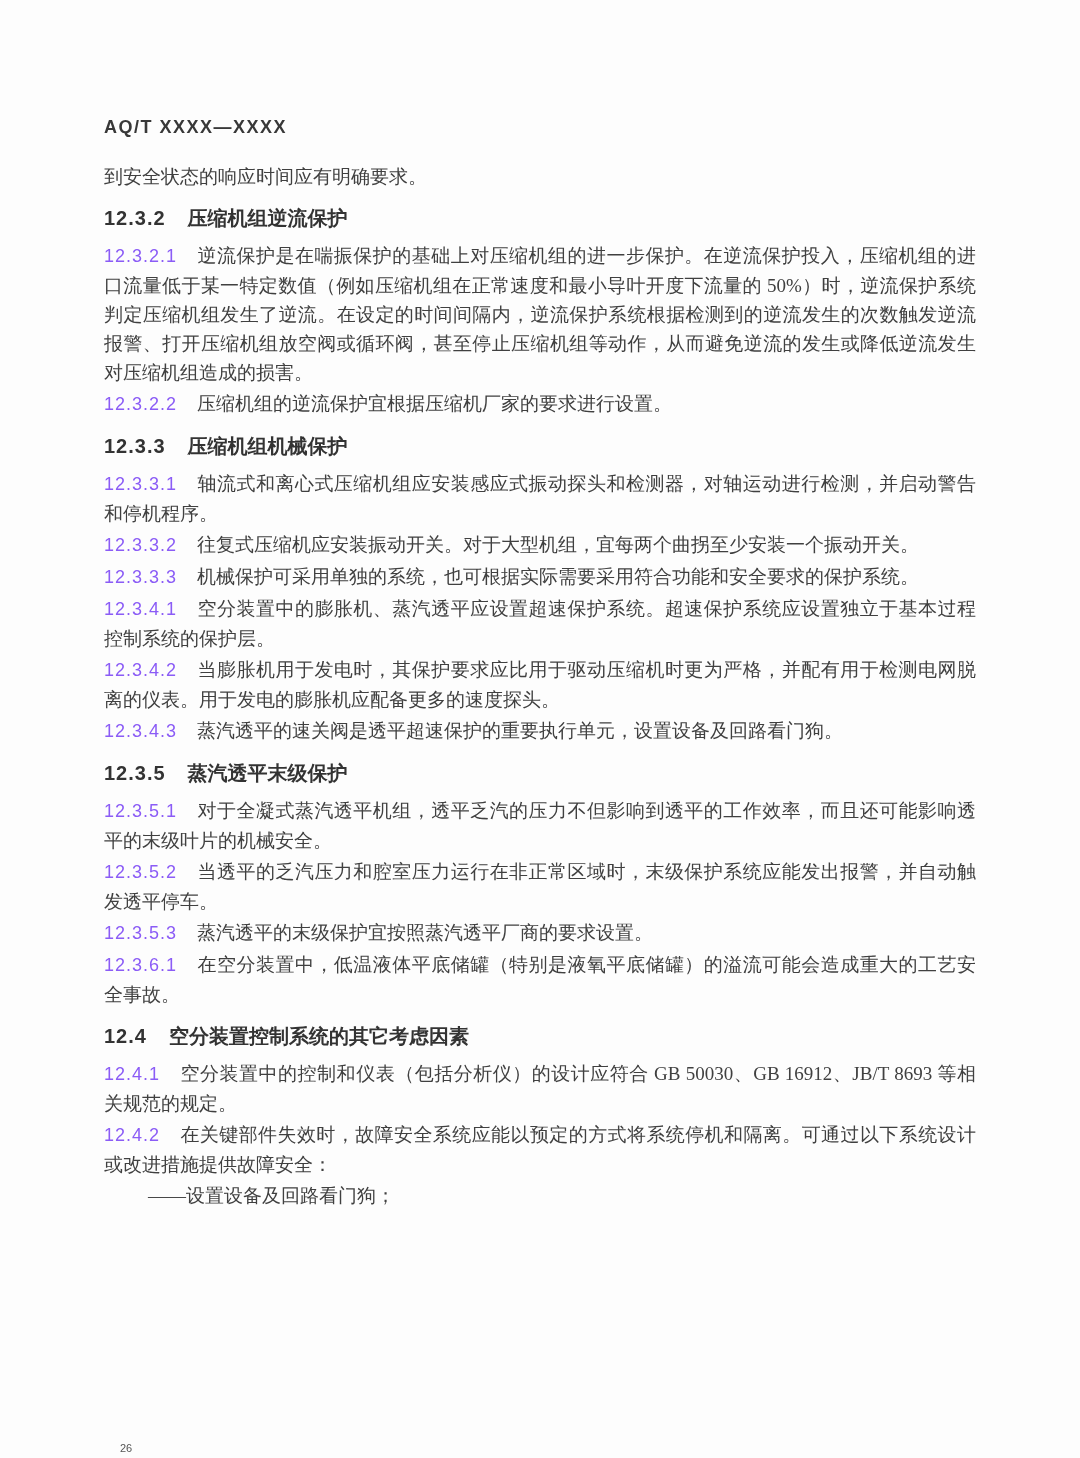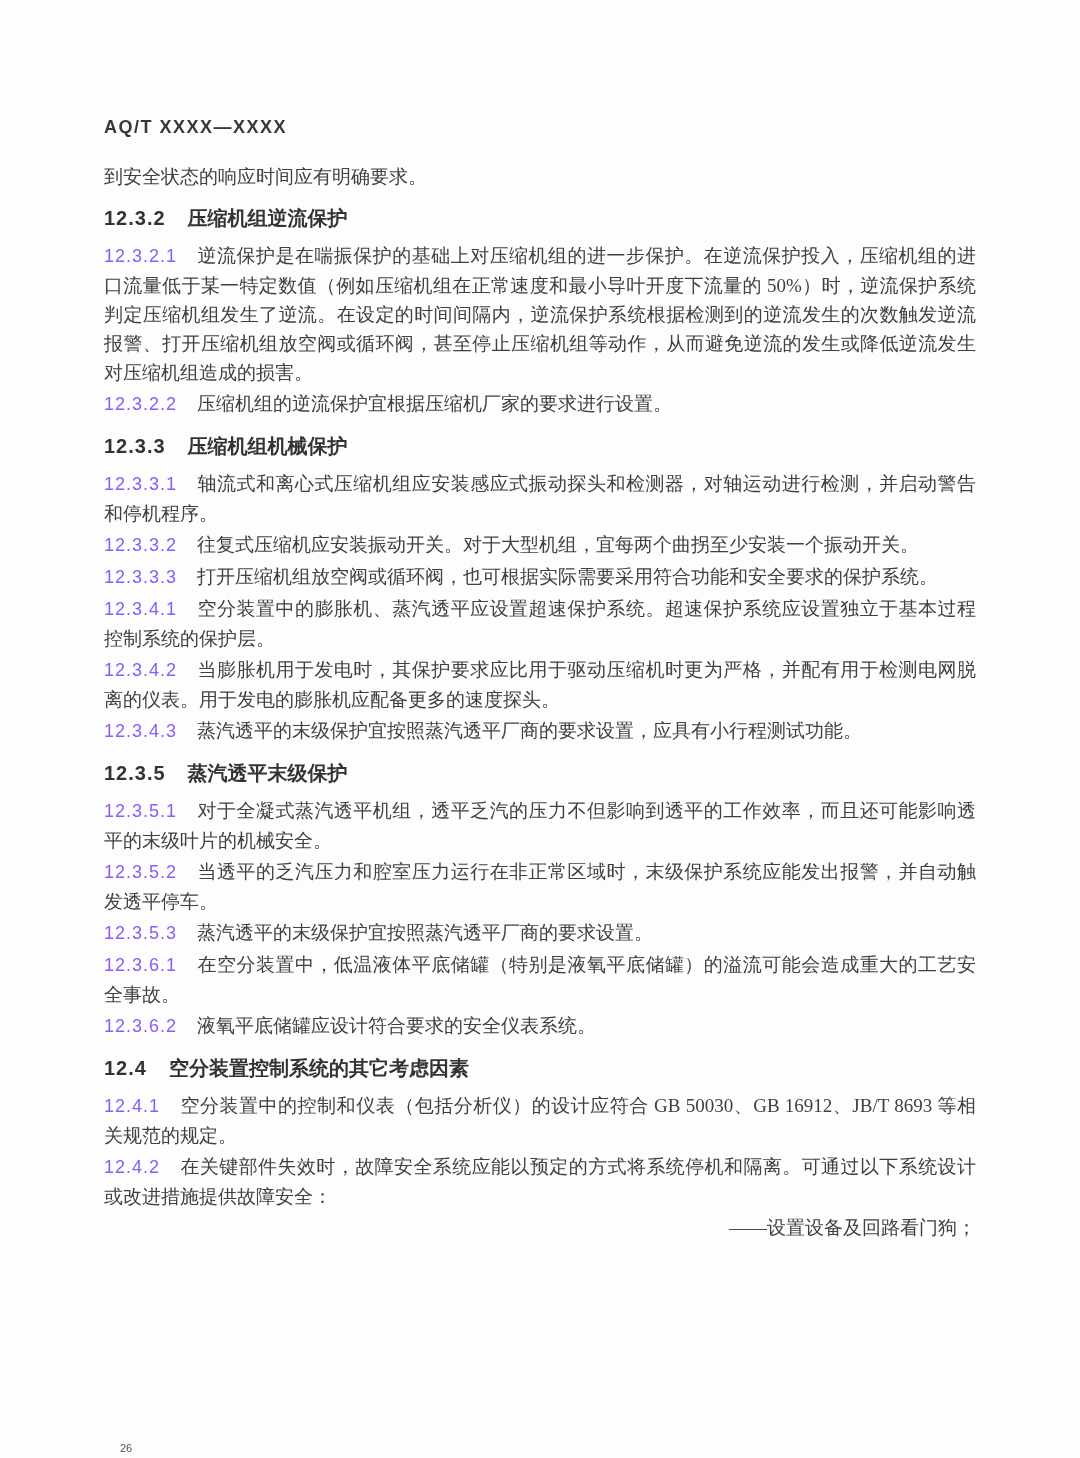--- a/index.html
+++ b/index.html
@@ -39,21 +39,21 @@
   .para .cnum {
     font-family: "Liberation Sans", "DejaVu Sans", sans-serif;
     font-size: 18px;
     letter-spacing: 1px;
     margin-right: 20px;
     color: #8b5cf6;
     white-space: nowrap;
   }
   .para.dash {
     padding-left: 44px;
-    text-align: right;
+    text-align: left;
   }
   .heading {
     font-family: "Liberation Sans", "DejaVu Sans", sans-serif;
     font-weight: 700;
     font-size: 20px;
     line-height: 30px;
     margin: 12px 0 8px 0;
     color: #333333;
   }
   .heading .hnum {
@@ -76,30 +76,29 @@
   <div class="doc-header">AQ/T XXXX—XXXX</div>
 
   <div class="doc-body">
       <p class="para"><span>到安全状态的响应时间应有明确要求。</span></p>
       <h3 class="heading"><span class="hnum">12.3.2</span><span class="htitle">压缩机组逆流保护</span></h3>
       <p class="para"><span class="cnum">12.3.2.1</span><span>逆流保护是在喘振保护的基础上对压缩机组的进一步保护。在逆流保护投入，压缩机组的进口流量低于某一特定数值（例如压缩机组在正常速度和最小导叶开度下流量的 50%）时，逆流保护系统判定压缩机组发生了逆流。在设定的时间间隔内，逆流保护系统根据检测到的逆流发生的次数触发逆流报警、打开压缩机组放空阀或循环阀，甚至停止压缩机组等动作，从而避免逆流的发生或降低逆流发生对压缩机组造成的损害。</span></p>
       <p class="para"><span class="cnum">12.3.2.2</span><span>压缩机组的逆流保护宜根据压缩机厂家的要求进行设置。</span></p>
       <h3 class="heading"><span class="hnum">12.3.3</span><span class="htitle">压缩机组机械保护</span></h3>
       <p class="para"><span class="cnum">12.3.3.1</span><span>轴流式和离心式压缩机组应安装感应式振动探头和检测器，对轴运动进行检测，并启动警告和停机程序。</span></p>
       <p class="para"><span class="cnum">12.3.3.2</span><span>往复式压缩机应安装振动开关。对于大型机组，宜每两个曲拐至少安装一个振动开关。</span></p>
-      <p class="para"><span class="cnum">12.3.3.3</span><span>打开压缩机组放空阀或循环阀，也可根据实际需要采用符合功能和安全要求的保护系统。</span></p>
+      <p class="para"><span class="cnum">12.3.3.3</span><span>机械保护可采用单独的系统，也可根据实际需要采用符合功能和安全要求的保护系统。</span></p>
       <p class="para"><span class="cnum">12.3.4.1</span><span>空分装置中的膨胀机、蒸汽透平应设置超速保护系统。超速保护系统应设置独立于基本过程控制系统的保护层。</span></p>
       <p class="para"><span class="cnum">12.3.4.2</span><span>当膨胀机用于发电时，其保护要求应比用于驱动压缩机时更为严格，并配有用于检测电网脱离的仪表。用于发电的膨胀机应配备更多的速度探头。</span></p>
-      <p class="para"><span class="cnum">12.3.4.3</span><span>蒸汽透平的末级保护宜按照蒸汽透平厂商的要求设置，应具有小行程测试功能。</span></p>
+      <p class="para"><span class="cnum">12.3.4.3</span><span>蒸汽透平的速关阀是透平超速保护的重要执行单元，设置设备及回路看门狗。</span></p>
       <h3 class="heading"><span class="hnum">12.3.5</span><span class="htitle">蒸汽透平末级保护</span></h3>
       <p class="para"><span class="cnum">12.3.5.1</span><span>对于全凝式蒸汽透平机组，透平乏汽的压力不但影响到透平的工作效率，而且还可能影响透平的末级叶片的机械安全。</span></p>
       <p class="para"><span class="cnum">12.3.5.2</span><span>当透平的乏汽压力和腔室压力运行在非正常区域时，末级保护系统应能发出报警，并自动触发透平停车。</span></p>
       <p class="para"><span class="cnum">12.3.5.3</span><span>蒸汽透平的末级保护宜按照蒸汽透平厂商的要求设置。</span></p>
       <p class="para"><span class="cnum">12.3.6.1</span><span>在空分装置中，低温液体平底储罐（特别是液氧平底储罐）的溢流可能会造成重大的工艺安全事故。</span></p>
-      <p class="para"><span class="cnum">12.3.6.2</span><span>液氧平底储罐应设计符合要求的安全仪表系统。</span></p>
       <h3 class="heading"><span class="hnum">12.4</span><span class="htitle">空分装置控制系统的其它考虑因素</span></h3>
       <p class="para"><span class="cnum">12.4.1</span><span>空分装置中的控制和仪表（包括分析仪）的设计应符合 GB 50030、GB 16912、JB/T 8693 等相关规范的规定。</span></p>
       <p class="para"><span class="cnum">12.4.2</span><span>在关键部件失效时，故障安全系统应能以预定的方式将系统停机和隔离。可通过以下系统设计或改进措施提供故障安全：</span></p>
       <p class="para dash"><span>——设置设备及回路看门狗；</span></p>
     </div>
 
   <div class="page-number">26</div>
 </div>
 
 </body></html>

